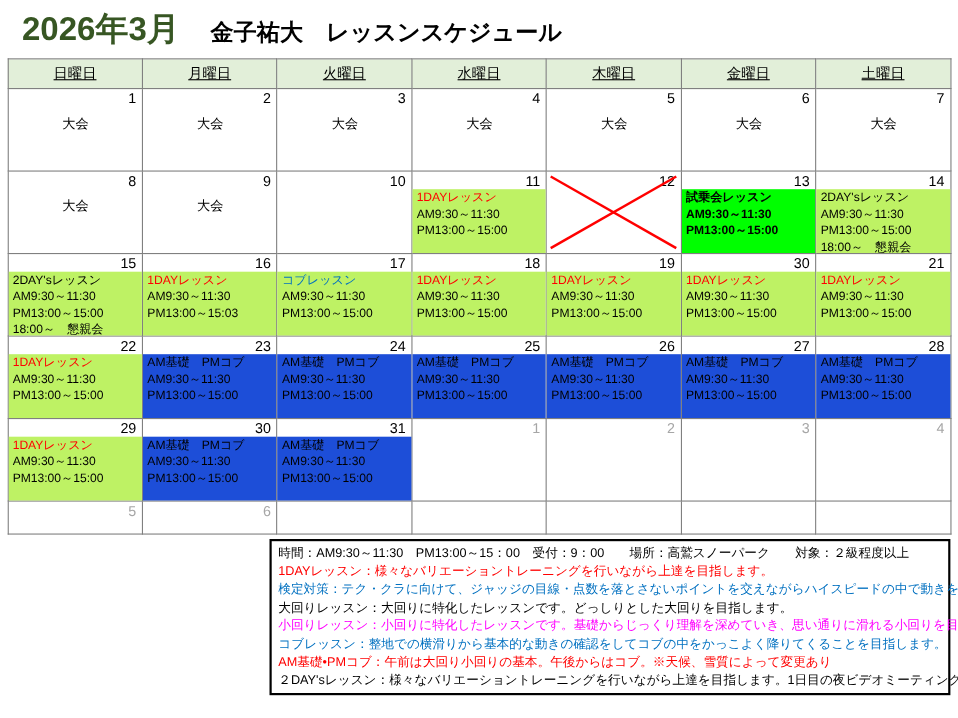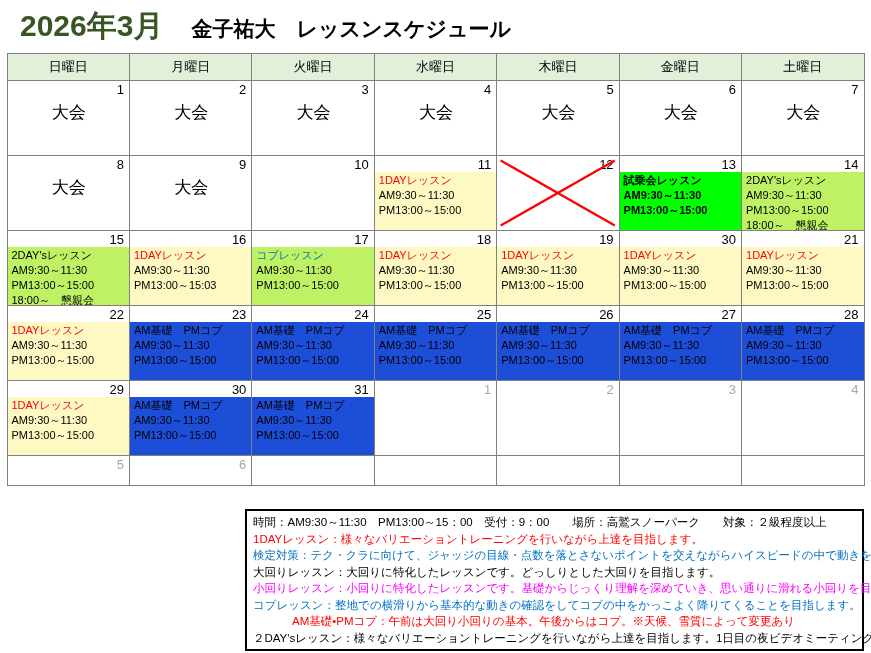--- a/index.html
+++ b/index.html
@@ -49,20 +49,21 @@
     table-layout: fixed;
   }
   table.cal th {
     border: 1px solid #808080;
     background: #e2efd9;
     font-size: 13px;
     font-weight: normal;
     height: 24px;
     text-align: center;
     color: #000;
+    text-decoration: underline;
   }
   table.cal td {
     border: 1px solid #808080;
     vertical-align: top;
     padding: 0;
     height: 74px;
     position: relative;
   }
   .daynum {
     text-align: right;
@@ -74,46 +75,46 @@
   .cell-body {
     font-size: 11px;
     line-height: 15px;
     padding: 1px 3px 0 4px;
     box-sizing: border-box;
     height: 58px;
     overflow: hidden;
   }
   .cell-body.center {
     text-align: center;
-    font-size: 17px;
+    font-size: 12px;
     padding-top: 8px;
   }
   .cell-body .ttl { display: block; }
   
-  .fill-yellow { background: #fef9c3; }
+  .fill-yellow { background: #bef264; }
   .fill-cyan   { background: #bef264; }
   .fill-green  { background: #00ff00; font-weight: bold; }
   .fill-red    { background: #1d4ed8; }
   .fill-none   { background: transparent; }
   
   .tx-red   { color: #ff0000; }
   .tx-blue  { color: #0070c0; }
   .tx-black { color: #000000; }
   
   .xmark {
     position: absolute;
     inset: 0;
     pointer-events: none;
   }
   .xmark svg { display: block; width: 100%; height: 100%; }
   
   .legend {
     position: absolute;
     left: 245px;
-    top: 509px;
+    top: 490px;
     width: 619px;
     border: 2px solid #000;
     box-sizing: border-box;
     background: #fff;
     padding: 3px 4px 3px 6px;
   }
   .legend div {
     font-size: 11.5px;
     line-height: 16.5px;
     white-space: nowrap;
@@ -419,18 +420,18 @@
   </table>
 
   <div class="legend">
     <div id="legend-lines">
         <div style="color: rgb(0, 0, 0);">時間：AM9:30～11:30　PM13:00～15：00　受付：9：00　　場所：高鷲スノーパーク　　対象：２級程度以上</div>
         <div style="color: rgb(255, 0, 0);">1DAYレッスン：様々なバリエーショントレーニングを行いながら上達を目指します。</div>
         <div style="color: rgb(0, 112, 192);">検定対策：テク・クラに向けて、ジャッジの目線・点数を落とさないポイントを交えながらハイスピードの中で動きを確認します。</div>
         <div style="color: rgb(0, 0, 0);">大回りレッスン：大回りに特化したレッスンです。どっしりとした大回りを目指します。</div>
         <div style="color: rgb(255, 0, 255);">小回りレッスン：小回りに特化したレッスンです。基礎からじっくり理解を深めていき、思い通りに滑れる小回りを目指します。</div>
         <div style="color: rgb(0, 112, 192);">コブレッスン：整地での横滑りから基本的な動きの確認をしてコブの中をかっこよく降りてくることを目指します。</div>
-        <div style="color: rgb(255, 0, 0); margin-left: 39px;">AM基礎•PMコブ：午前は大回り小回りの基本。午後からはコブ。※天候、雪質によって変更あり</div>
+        <div style="color: rgb(255, 0, 0);">AM基礎•PMコブ：午前は大回り小回りの基本。午後からはコブ。※天候、雪質によって変更あり</div>
         <div style="color: rgb(0, 0, 0);">２DAY'sレッスン：様々なバリエーショントレーニングを行いながら上達を目指します。1日目の夜ビデオミーティング（懇親会）有</div>
       </div>
   </div>
 
 </div>
 
 </body></html>

